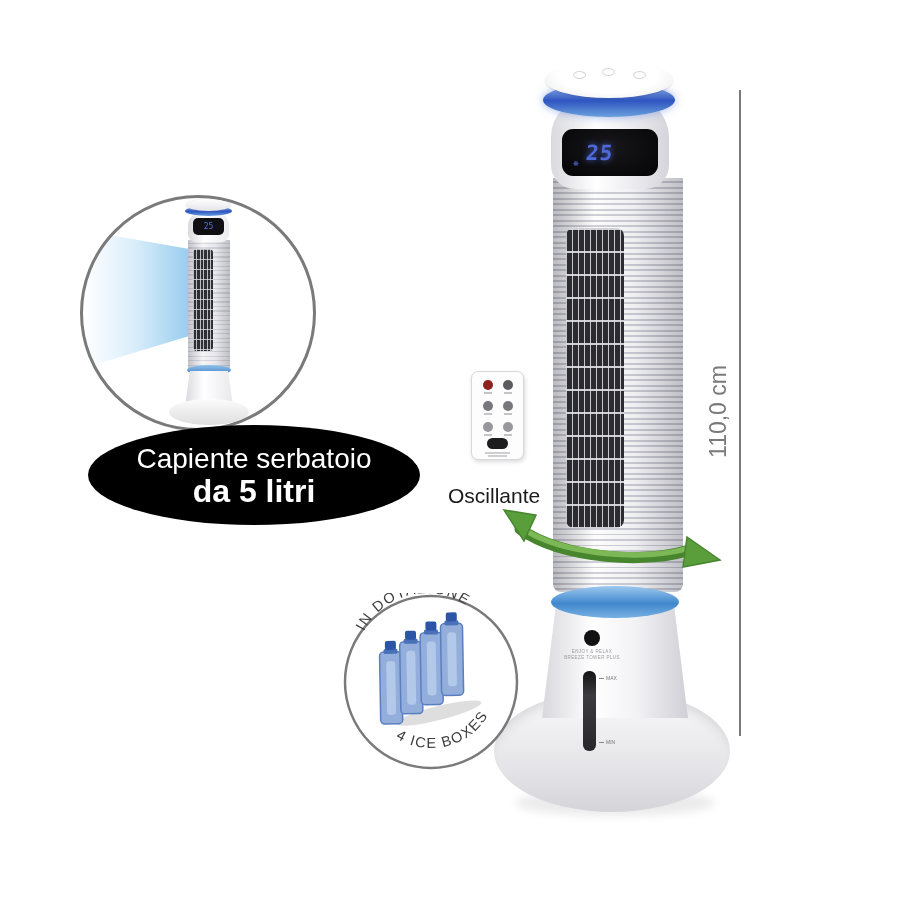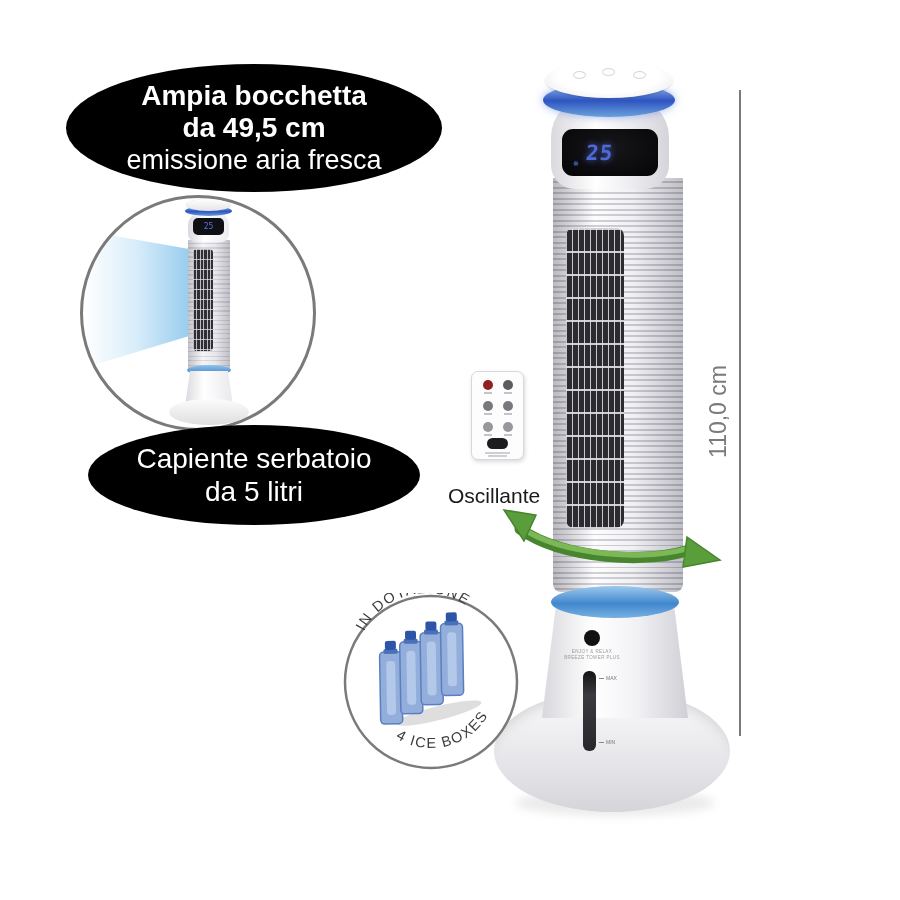--- a/index.html
+++ b/index.html
@@ -8,21 +8,21 @@
   .abs{position:absolute;}
 
   
   .bubble{background:#000;border-radius:50%;color:#fff;display:flex;flex-direction:column;
           justify-content:center;align-items:center;text-align:center;}
   #bubble-top{left:66px;top:64px;width:376px;height:128px;}
   #bubble-top .l1,#bubble-top .l2{font-weight:bold;font-size:28px;line-height:32px;}
   #bubble-top .l3{font-weight:normal;font-size:27px;line-height:32px;}
   #bubble-tank{left:88px;top:425px;width:332px;height:100px;}
   #bubble-tank .l1{font-weight:normal;font-size:28px;line-height:33px;}
-  #bubble-tank .l2{font-weight:normal;font-size:28px;line-height:33px;}
+  #bubble-tank .l2{font-weight:bold;font-size:32px;line-height:33px;}
 
   
   #zoom-circle{left:80px;top:195px;width:230px;height:230px;border-radius:50%;
                border:3px solid #7a7a7a;background:#fff;overflow:hidden;}
   .beam{left:4px;top:33px;width:108px;height:136px;
         background:linear-gradient(to left,rgba(140,198,236,.95),rgba(185,222,246,.55) 55%,rgba(225,242,252,.08));
         clip-path:polygon(100% 14%,0 0,0 100%,100% 76%);}
   .mini-disc{left:103px;top:1px;width:45px;height:12px;border-radius:50%;
              background:linear-gradient(180deg,#fff,#e4e4e8);box-shadow:0 0 1px #bbb;}
   .mini-blue{left:102px;top:8px;width:47px;height:10px;border-radius:50%;
@@ -123,25 +123,20 @@
     <div class="abs mini-grille"></div>
     <div class="abs mini-blue2"></div>
     <div class="abs mini-cone"></div>
     <div class="abs mini-plate"></div>
     <div class="abs mini-head"></div>
     <div class="abs mini-display">25</div>
     <div class="abs mini-blue"></div>
     <div class="abs mini-disc"></div>
   </div>
 
-  <div class="abs bubble" id="bubble-top">
-    <div class="l1">Ampia bocchetta</div>
-    <div class="l2">da 49,5 cm</div>
-    <div class="l3">emissione aria fresca</div>
-  </div>
 
   <div class="abs bubble" id="bubble-tank">
     <div class="l1">Capiente serbatoio</div>
     <div class="l2">da 5 litri</div>
   </div>
 
   <div class="abs" id="fan">
     <div class="abs f-shadow"></div>
     <div class="abs f-plate"></div>
     <div class="abs f-cone"></div>

